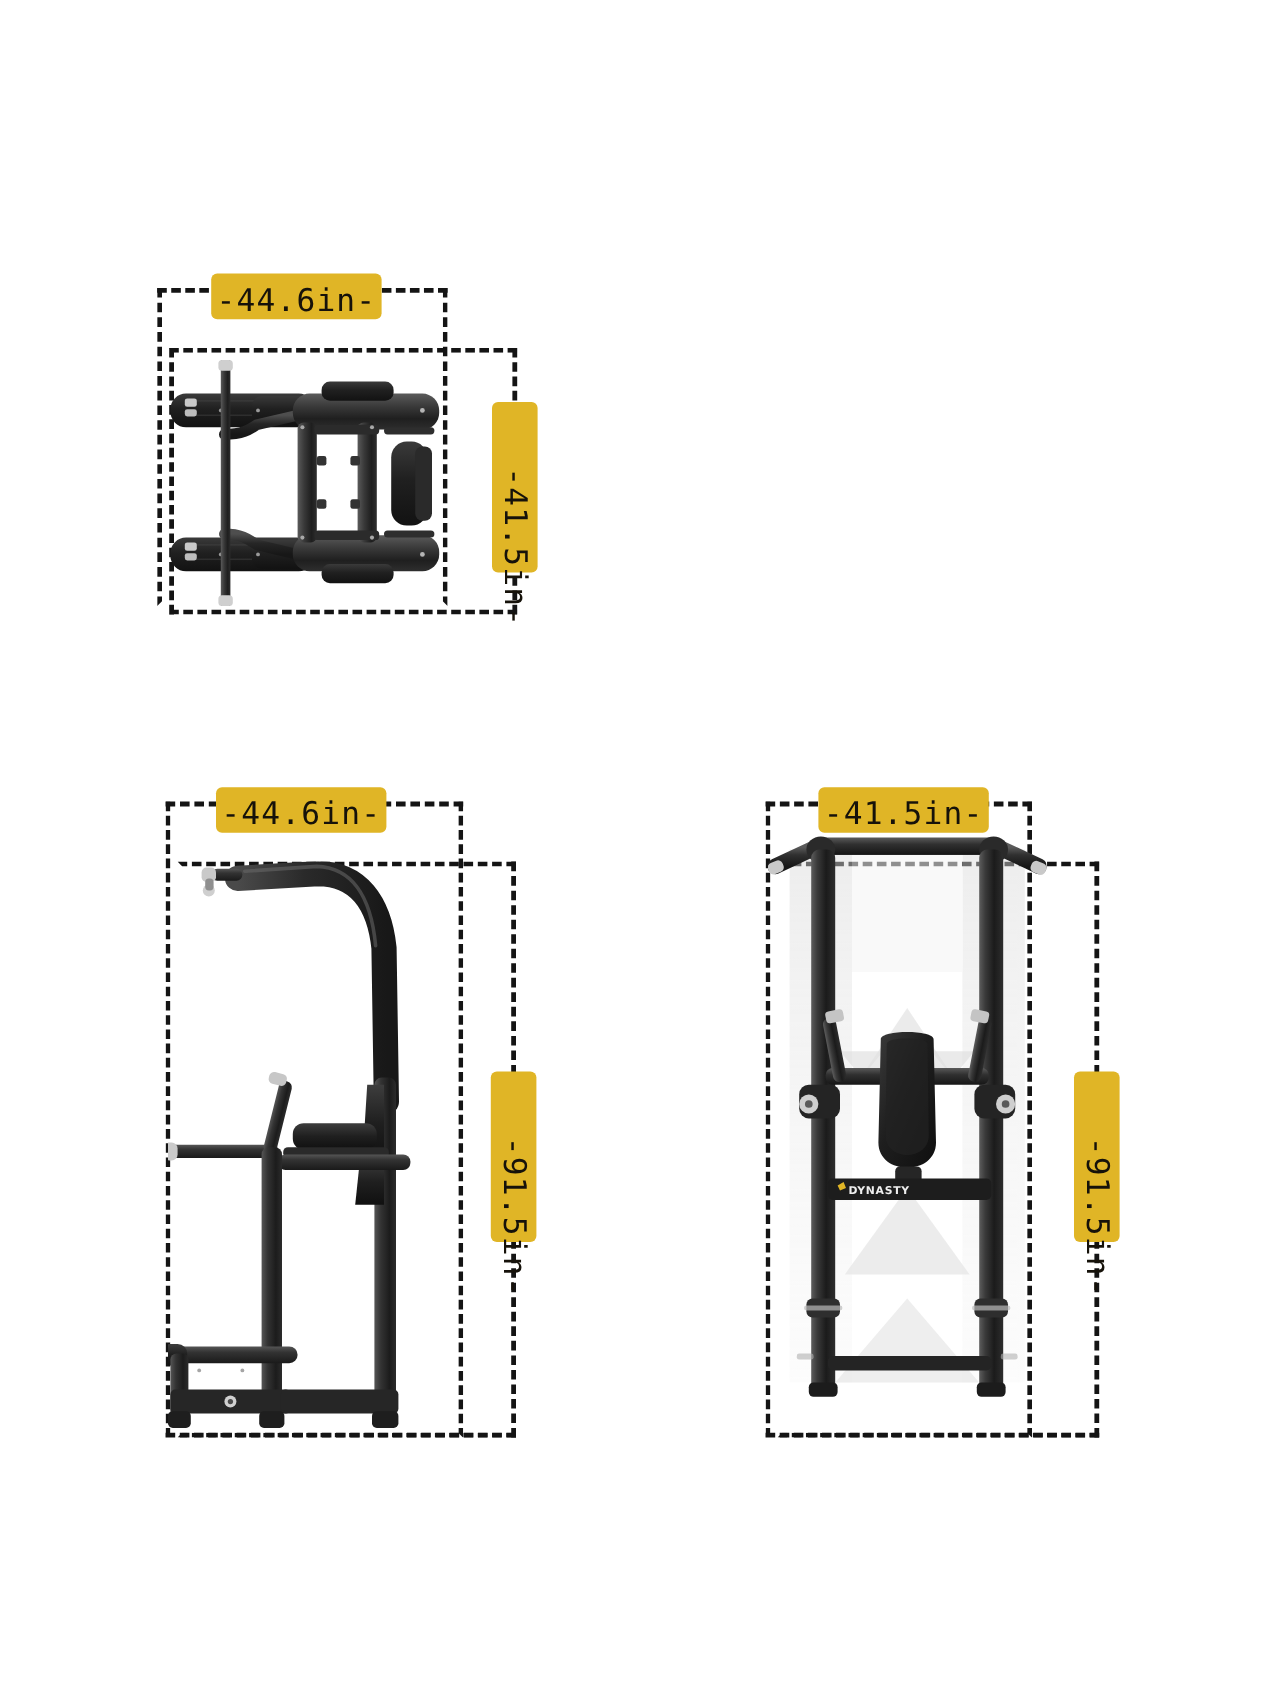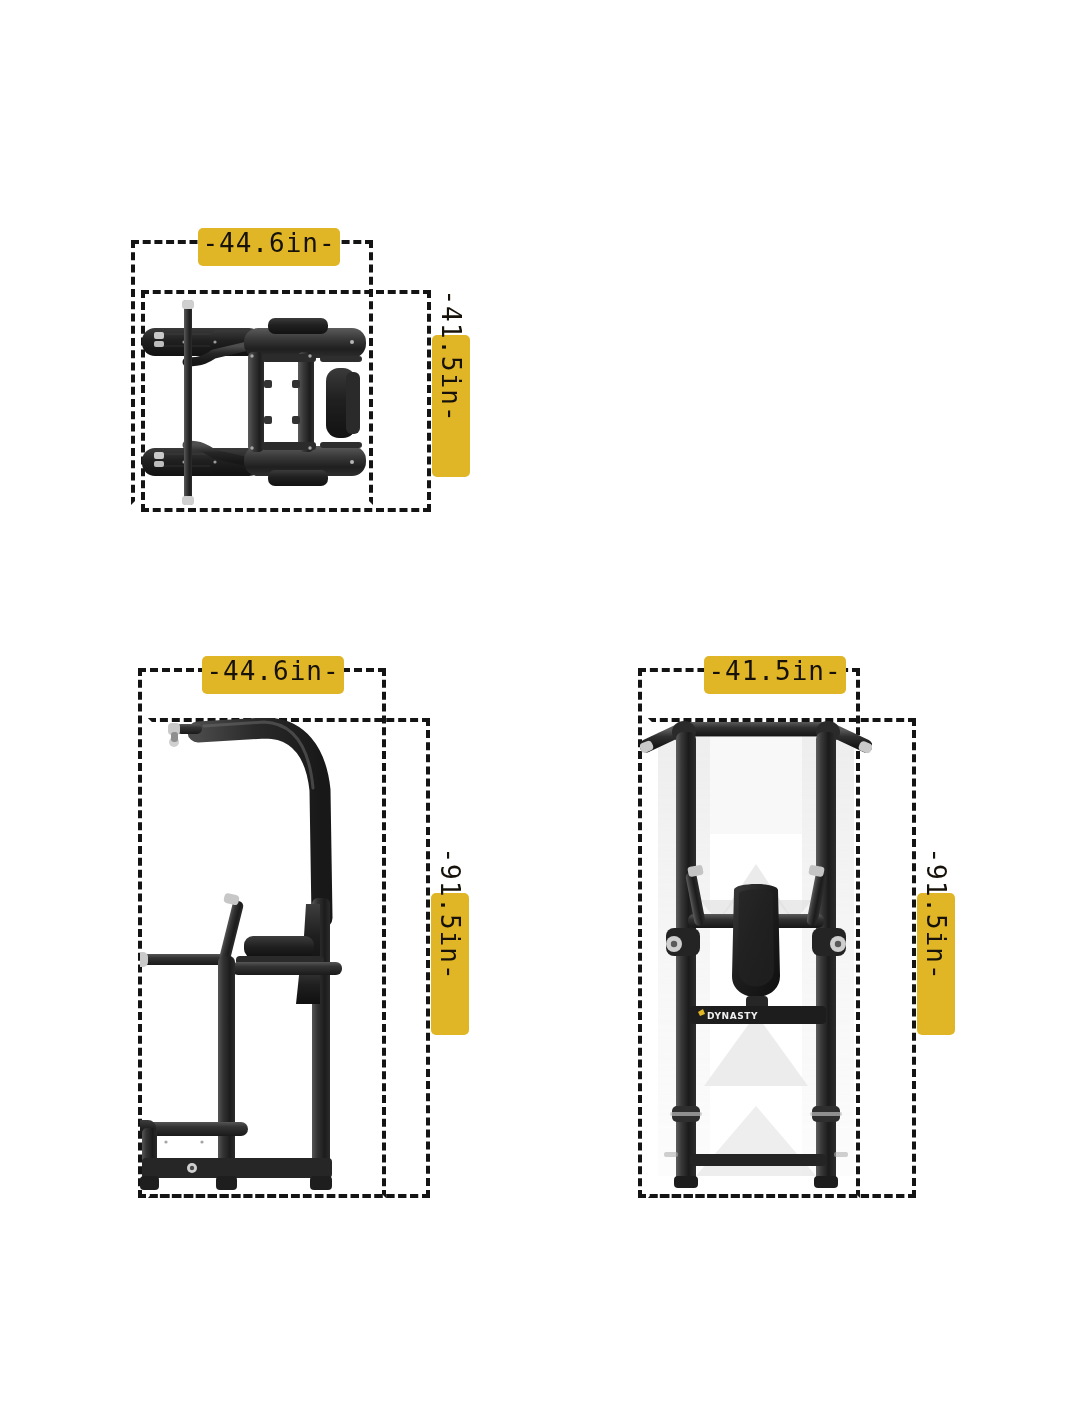--- a/index.html
+++ b/index.html
@@ -42,25 +42,24 @@
   
   .badge {
     position: absolute;
     background: #e0b526;
     color: #16120a;
     font-family: "DejaVu Sans Mono", monospace;
     font-weight: 400;
     letter-spacing: 1px;
     border-radius: 5px;
     display: flex;
-    align-items: flex-start;
+    align-items: flex-end;
     justify-content: center;
     white-space: nowrap;
     z-index: 6;
-    margin-left: 22px;
   }
   .badge.horiz {
     height: 38px;
     font-size: 26px;
     padding: 0 6px;
   }
   .badge.vert {
     width: 38px;
     font-size: 26px;
     padding: 6px 0;
@@ -291,21 +290,21 @@
                 border-width:4px 0 0 0;"></div>
 
     <div class="badge horiz" style="left:682px; top:656px; width:130px;">
       <span class="btext">-41.5in-</span>
     </div>
 
     <div class="badge vert" style="left:895px; top:893px; height:130px;">
       <span class="btext">-91.5in-</span>
     </div>
 
-    <div class="art" style="left:640px; top:714px; width:232px; height:478px;">
+    <div class="art" style="left:640px; top:690px; width:232px; height:478px;">
       <svg width="232" height="478" viewBox="0 0 232 478" xmlns="http://www.w3.org/2000/svg">
         <defs>
           <linearGradient id="fvPost" x1="0" y1="0" x2="1" y2="0">
             <stop offset="0%" stop-color="#5d5d5d"></stop>
             <stop offset="25%" stop-color="#3a3a3a"></stop>
             <stop offset="62%" stop-color="#1b1b1b"></stop>
             <stop offset="100%" stop-color="#2d2d2d"></stop>
           </linearGradient>
           <linearGradient id="fvBar" x1="0" y1="0" x2="0" y2="1">
             <stop offset="0%" stop-color="#5a5a5a"></stop>

